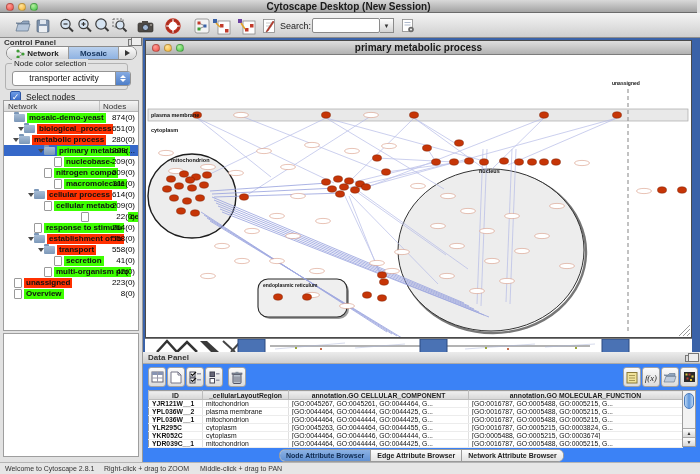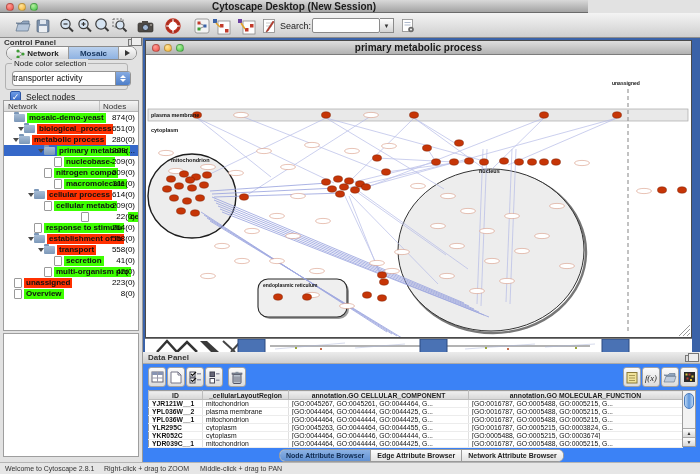--- a/index.html
+++ b/index.html
@@ -1,21 +1,21 @@
 <!DOCTYPE html>
 <html><head>
 <meta charset="utf-8">
 <style>
 *{margin:0;padding:0;box-sizing:border-box}
 html,body{background:#888}
 #app{position:relative;width:700px;height:474px;overflow:hidden;background:#e2e2e2;
   font-family:"Liberation Sans",sans-serif;font-size:9px;color:#111}
 .abs{position:absolute}
 
-.titlebar{left:0;top:0;width:588px;height:13px;background:linear-gradient(#d9d9d9,#a3a3a3);
+.titlebar{left:0;top:0;width:697px;height:13px;background:linear-gradient(#d9d9d9,#a3a3a3);
   border-bottom:1px solid #6b6b6b}
 .titlebar .title{width:100%;text-align:center;font-weight:bold;font-size:10px;line-height:13px;color:#1a1a1a}
 .tl{width:8px;height:8px;border-radius:50%;top:2.5px;border:1px solid rgba(0,0,0,.25)}
 .tl.r{background:radial-gradient(circle at 35% 30%,#ff9d96,#ef4e44)}
 .tl.y{background:radial-gradient(circle at 35% 30%,#ffe49a,#f5b231)}
 .tl.g{background:radial-gradient(circle at 35% 30%,#b6f0a0,#3fc544)}
 
 .toolbar{left:0;top:13px;width:700px;height:25px;background:linear-gradient(#f4f4f4,#cfcfcf);
   border-bottom:1px solid #8d8d8d}
 .tbtn{top:3px;width:19px;height:19px;display:flex;align-items:center;justify-content:center}
@@ -32,21 +32,21 @@
 .seg{left:6px;top:8px;width:131px;height:14px;border:1px solid #8c8c8c;border-radius:7px;display:flex;overflow:hidden;background:#f5f5f5}
 .seg .s{height:100%;display:flex;align-items:center;justify-content:center;font-size:8px;font-weight:bold;color:#222;
   border-right:1px solid #9a9a9a;background:linear-gradient(#fdfdfd,#d6d6d6)}
 .seg .s.sel{background:linear-gradient(#b9d0ee,#8fb2e2);color:#16355e}
 .seg .arr{border-right:none;background:linear-gradient(#fdfdfd,#d6d6d6)}
 .tri-r{width:0;height:0;border-left:5px solid #333;border-top:3.5px solid transparent;border-bottom:3.5px solid transparent}
 .groupbox{left:5px;top:25px;width:123px;height:27px;border:1px solid #b2b2b2;border-radius:3px}
 .groupbox .glabel{position:absolute;left:6px;top:-5px;background:#e2e2e2;padding:0 2px;font-size:8px;color:#222}
 .dropdown{position:absolute;left:6px;top:7px;width:119px;height:15px;border:1px solid #949494;border-radius:3px;
   background:#fff;display:flex;overflow:hidden}
-.dropdown .dval{flex:1;font-size:8.5px;line-height:13px;color:#111}
+.dropdown .dval{flex:1;text-align:center;font-size:8.5px;line-height:13px;color:#111}
 .dropdown .dstep{width:15px;background:linear-gradient(#86abe2,#4d7ec9);display:flex;flex-direction:column;
   align-items:center;justify-content:center;gap:1px;border-left:1px solid #949494}
 .dstep i{width:0;height:0;border-left:3px solid transparent;border-right:3px solid transparent}
 .dstep .up{border-bottom:3.5px solid #fff}.dstep .dn{border-top:3.5px solid #fff}
 .checkrow{left:10px;top:53px;display:flex;align-items:center;gap:5px}
 .checkbox{width:11px;height:11px;border-radius:2px;background:linear-gradient(#6d9ce6,#3767c4);border:1px solid #2c55a4;
   color:#fff;font-size:9px;line-height:10px;text-align:center}
 .checklabel{font-size:8.5px;color:#111}
 
 .treepanel{left:3px;top:62px;width:136px;height:231px;background:#fff;border:1px solid #9e9e9e;overflow:hidden}

